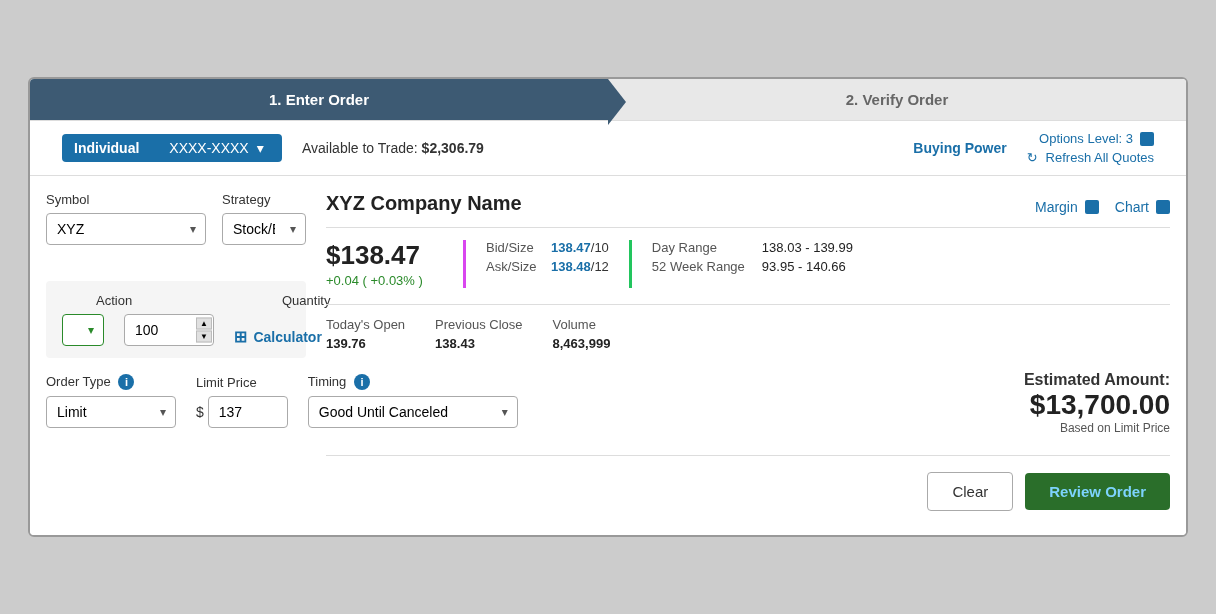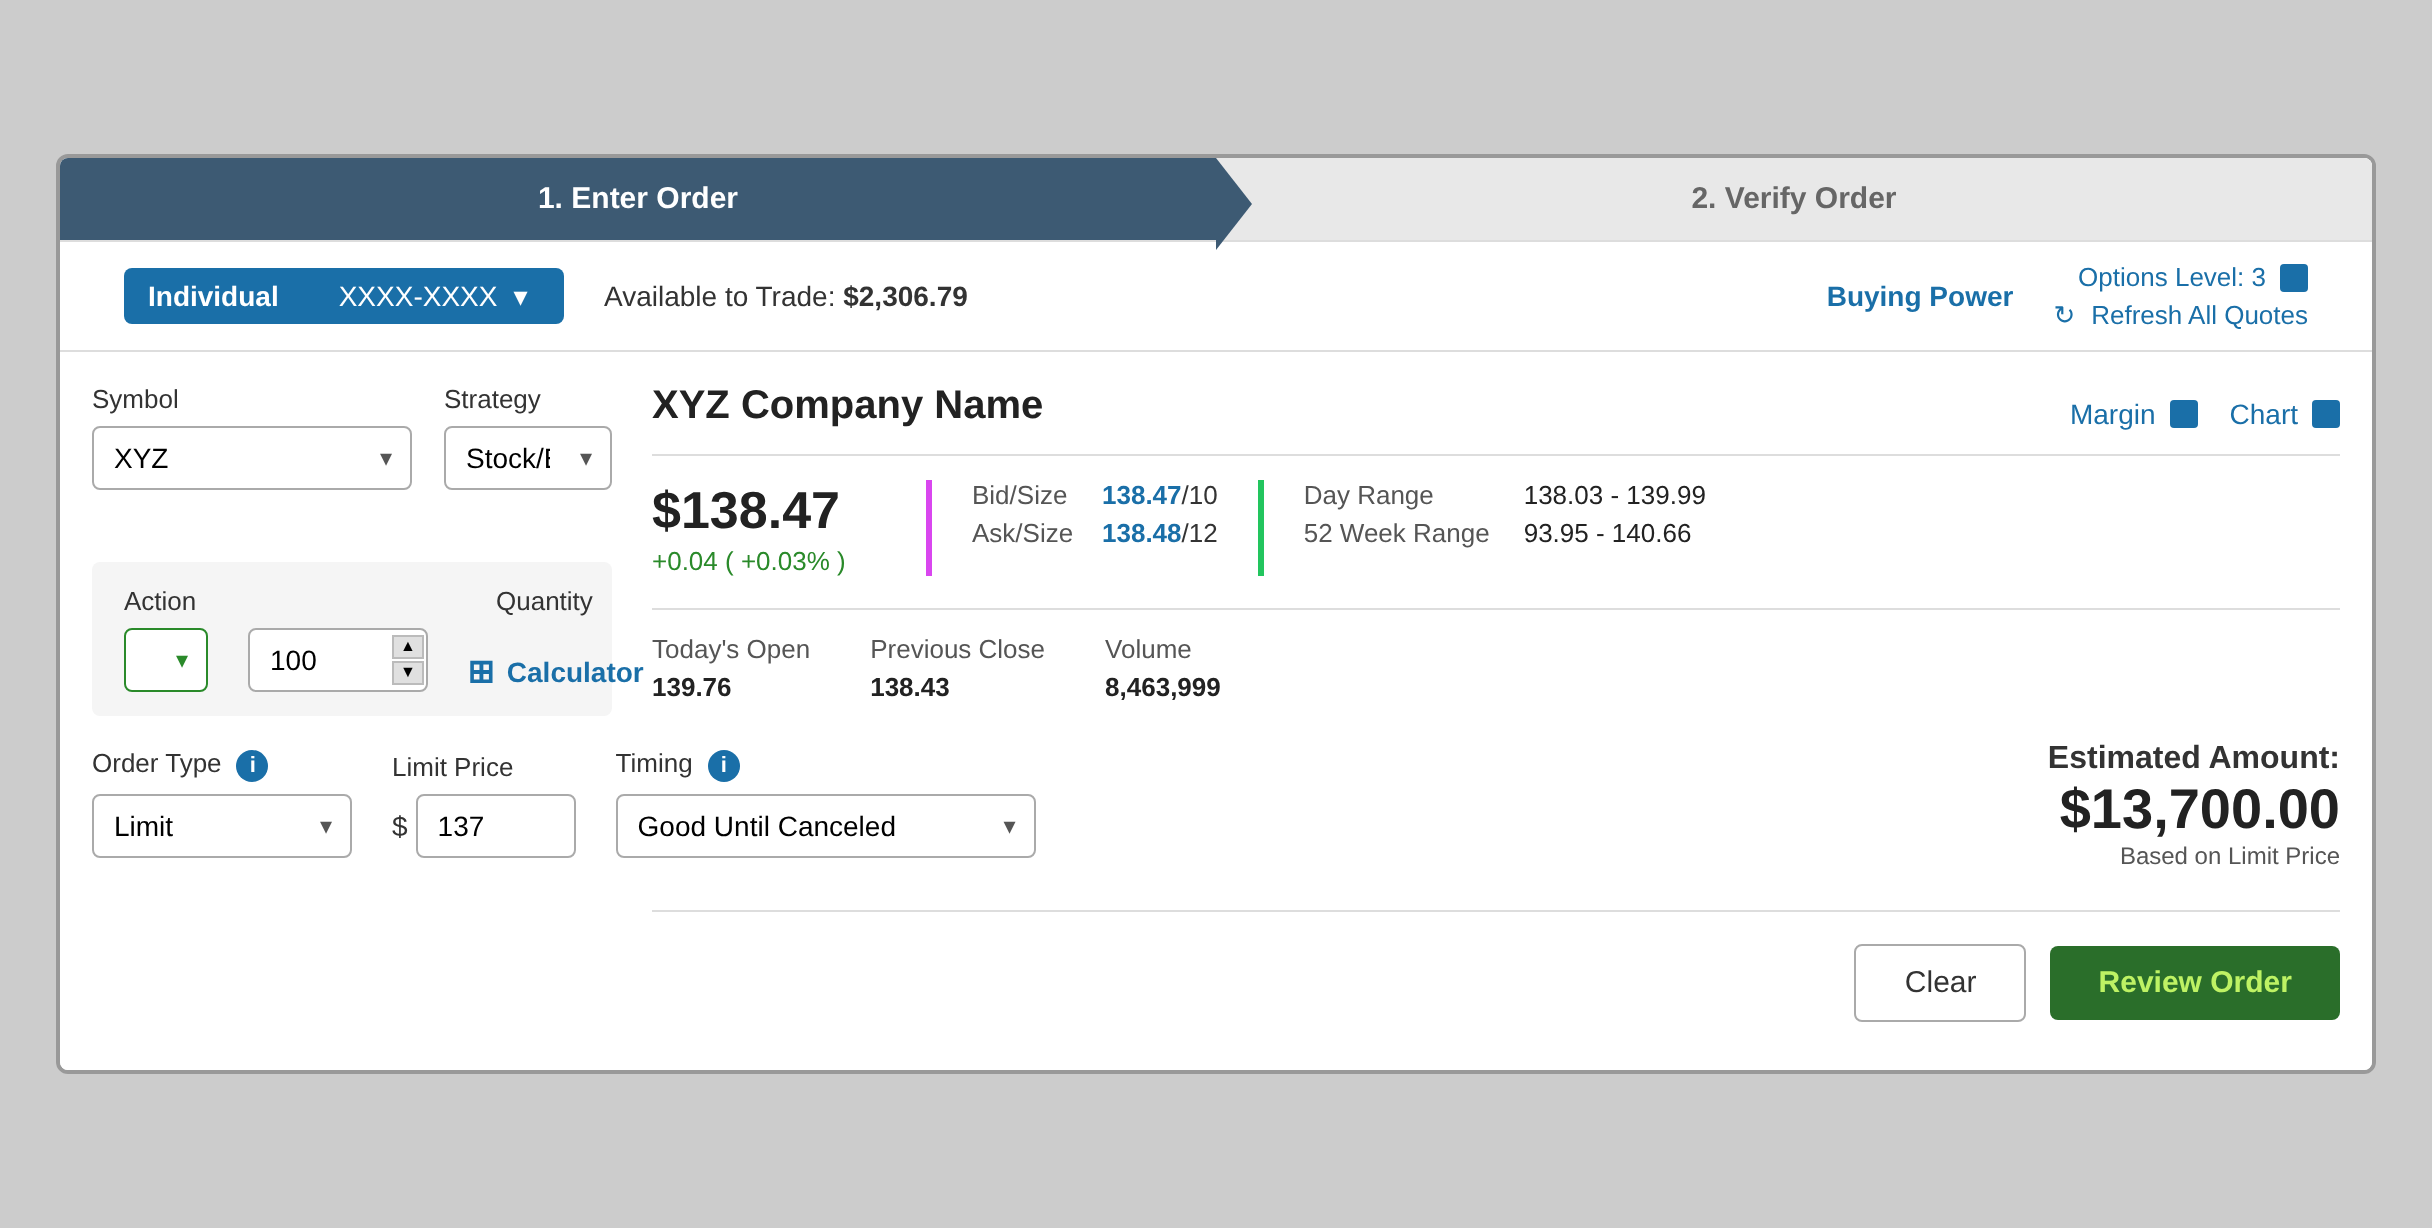--- a/index.html
+++ b/index.html
@@ -424,21 +424,21 @@
       background: #fff;
       border-radius: 4px;
       font-size: 15px;
       cursor: pointer;
       color: #333;
     }
     .btn-review {
       padding: 10px 24px;
       border: none;
       background: #2a6e2a;
-      color: #bef264;
+      color: #7dd3fc;
       border-radius: 4px;
       font-size: 15px;
       cursor: pointer;
       font-weight: bold;
     }
 
     .divider-line {
       border: none;
       border-top: 1px solid #ddd;
       margin: 8px 0;
@@ -446,21 +446,21 @@
 
     .action-qty-labels {
       display: flex;
       gap: 20px;
       margin-bottom: 6px;
     }
     .action-label-item {
       font-size: 13px;
       color: #333;
     }
-    .action-label-item.wide { min-width: 166px; }
+    .action-label-item.wide { min-width: 166px; margin-left: 34px; }
     .action-label-item.qty { min-width: 90px; }
 
     .chevron-down::after { content: '▾'; }
 
     
     .icon-box {
       display: inline-block;
       width: 14px;
       height: 14px;
       background: #1a6fa8;

